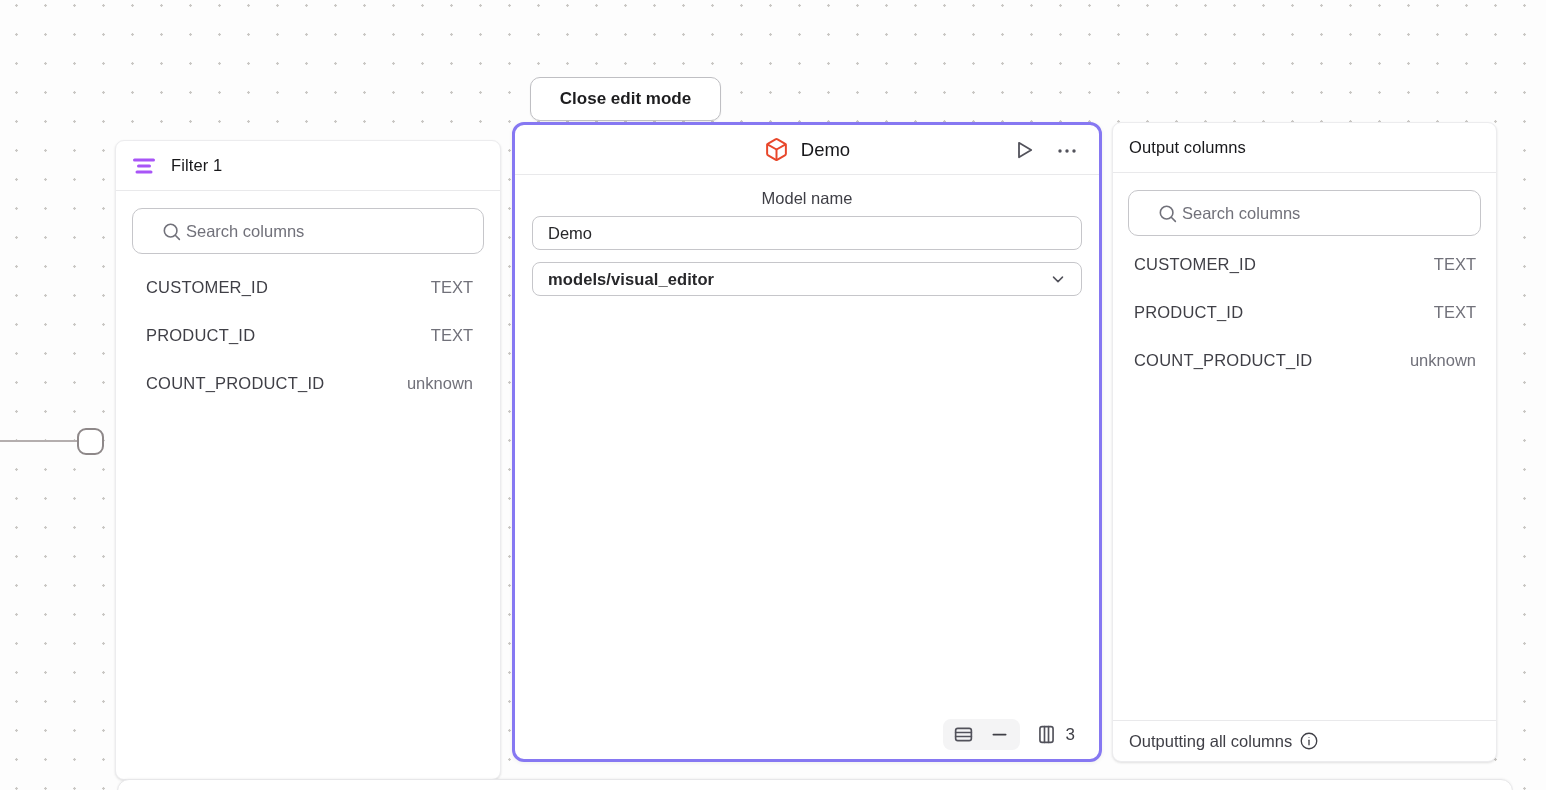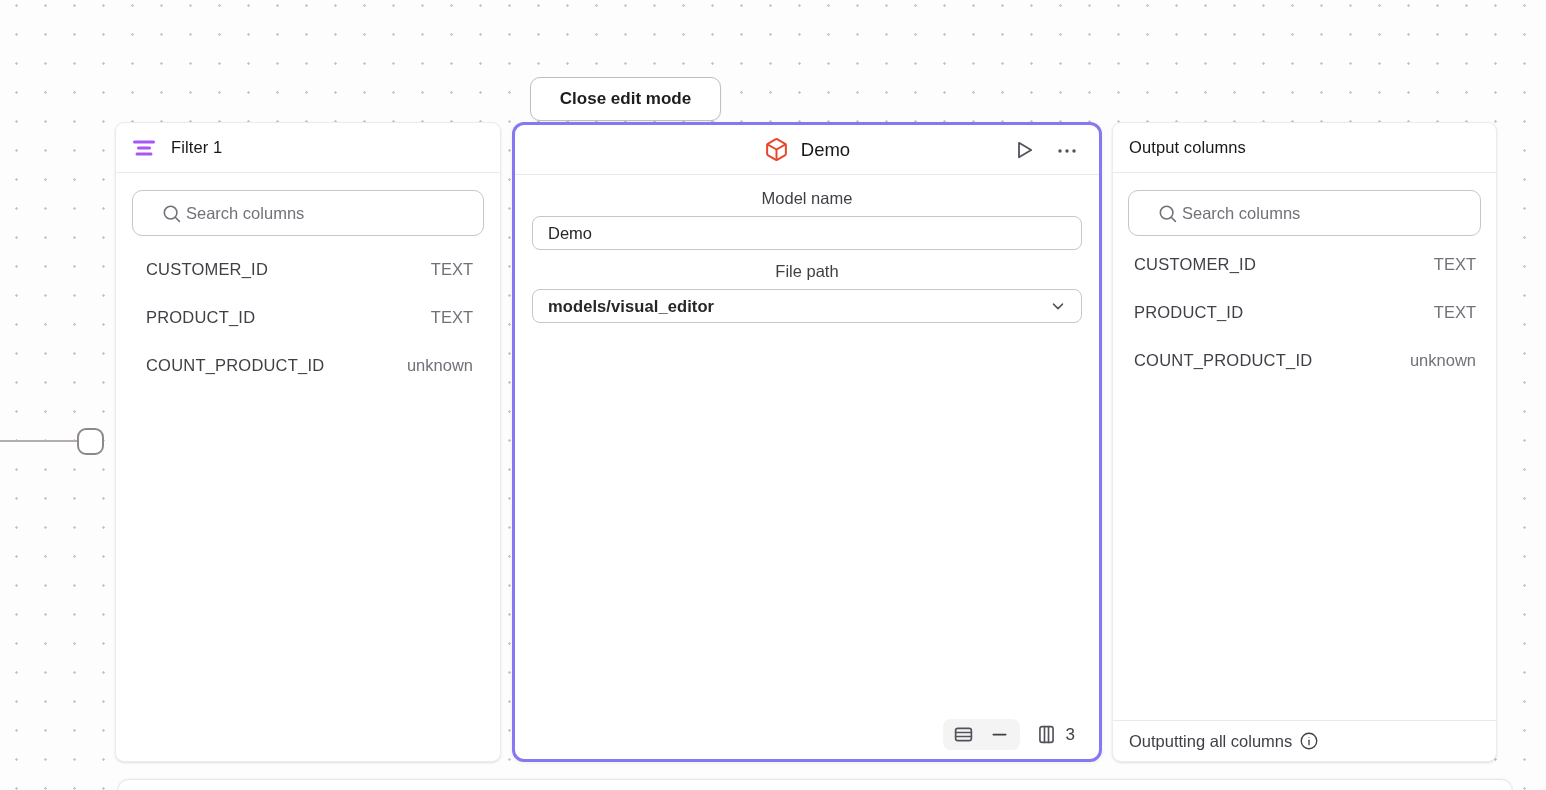--- a/index.html
+++ b/index.html
@@ -215,21 +215,21 @@
   svg{display:block;}
 </style>
 </head>
 <body>
 
 <div class="edge-line"></div>
 <div class="edge-handle"></div>
 
 <button class="close-btn">Close edit mode</button>
 
-<div class="panel left" style="left:115px;top:122px;width:386px;height:640px;">
+<div class="panel left" style="left:115px;top:140px;width:386px;height:640px;">
   <div class="panel-header">
     <span>
       <svg width="24" height="24" viewBox="0 0 24 24">
         <rect x="1" y="4.6" width="22" height="3" rx="1.5" fill="var(--icon-purple)"></rect>
         <rect x="5" y="10.5" width="14" height="3" rx="1.5" fill="var(--icon-purple)"></rect>
         <rect x="3.5" y="16.4" width="17" height="3" rx="1.5" fill="var(--icon-purple)"></rect>
       </svg>
     </span>
     <span class="panel-title">Filter 1</span>
   </div>
@@ -284,21 +284,20 @@
               <circle cx="19" cy="13" r="1.7"></circle>
           </svg>
         </span>
       </button>
     </span>
   </div>
 
   <div class="model-body">
     <div class="field-label">Model name</div>
     <input class="text-input" type="text" value="Demo" style="">
-    <div class="field-label">File path</div>
     <div class="select-box">
       <span class="select-value">models/visual_editor</span>
       <span>
         <svg width="18" height="18" viewBox="0 0 24 24" fill="none" stroke="var(--icon-gray)" stroke-width="2" stroke-linecap="round" stroke-linejoin="round">
           <path d="m6 9.5 6 6 6-6"></path>
         </svg>
       </span>
     </div>
   </div>
 

